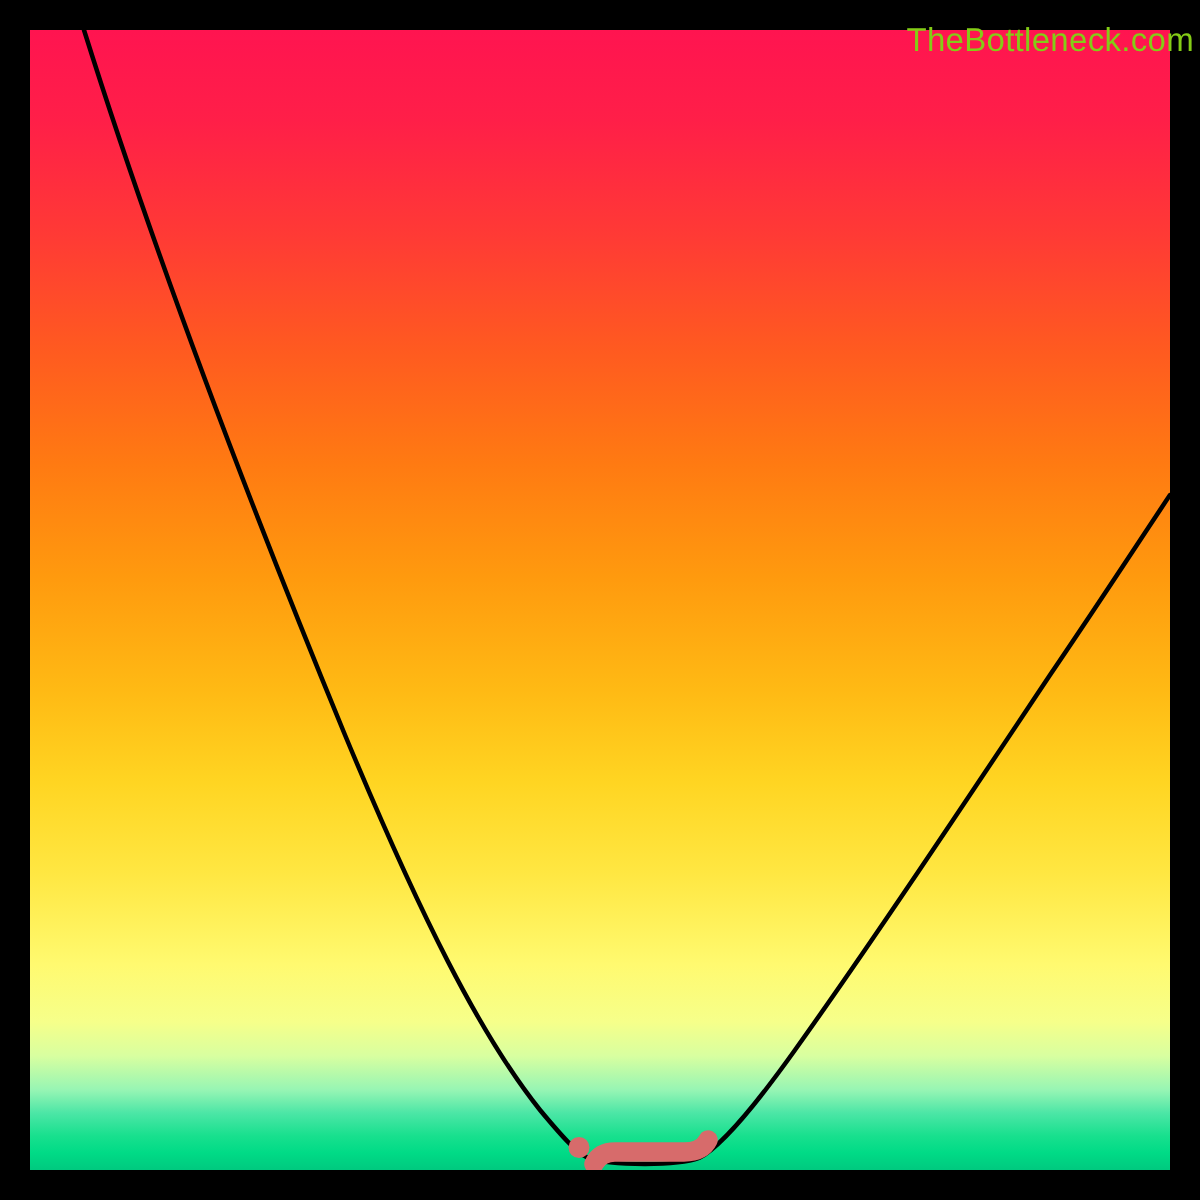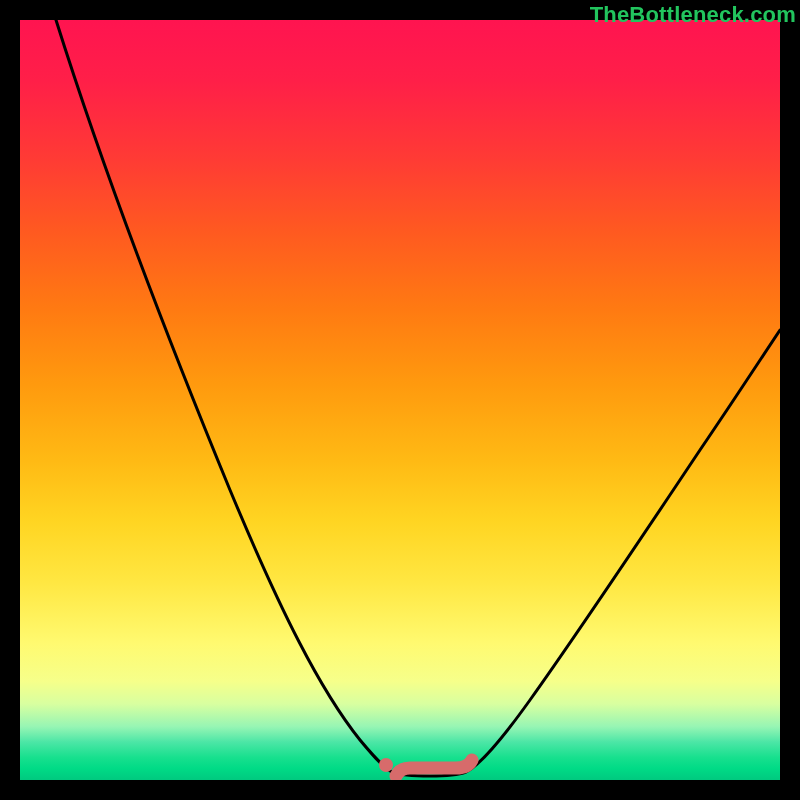--- a/index.html
+++ b/index.html
@@ -47,24 +47,24 @@
   }
   .curve {
     position: absolute;
     left: 0; top: 0;
     width: 760px;
     height: 760px;
   }
   .watermark {
     position: absolute;
     right: 0;
-    top: 0;
+    top: 12px;
     font-size: 22px;
-    font-weight: 700;
-    color: #22c55e;
+    font-weight: 400;
+    color: #84cc16;
     letter-spacing: 0.2px;
     padding: 2px 4px 0 0;
     user-select: none;
   }
 </style>
 </head>
 <body>
 
 <div class="frame">
   <div class="gradient"></div>

